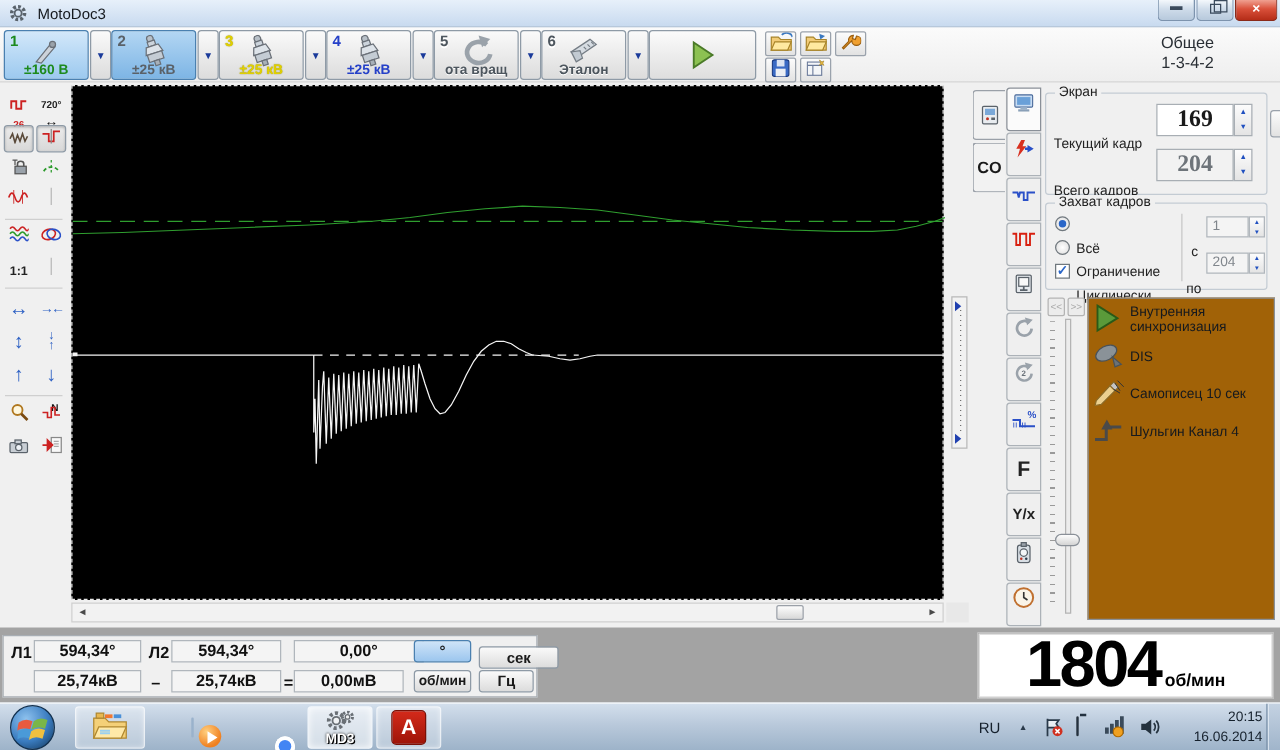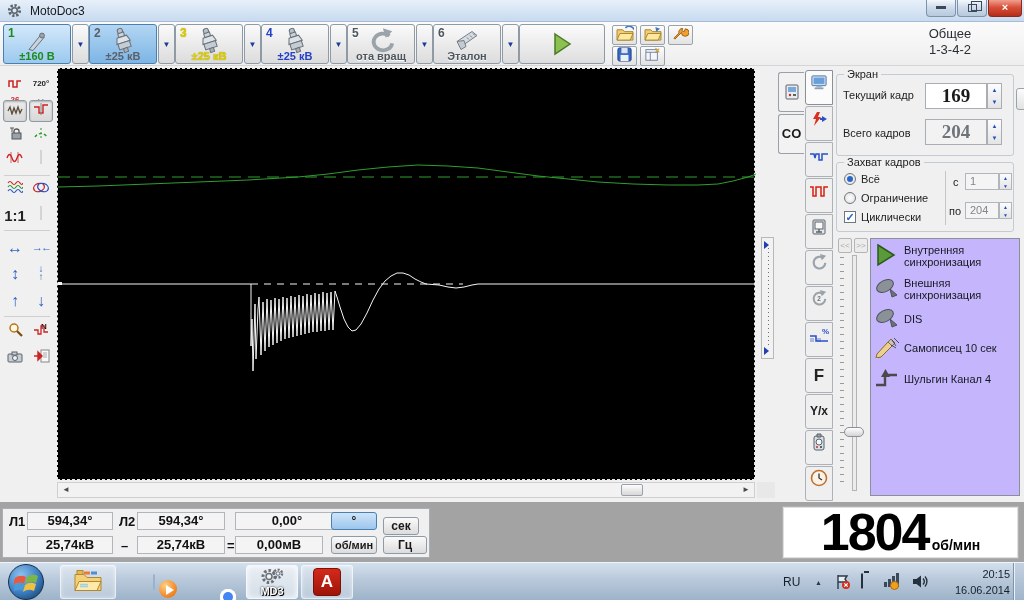--- a/index.html
+++ b/index.html
@@ -79,21 +79,21 @@
 
   
   .rightpanel { position:absolute; left:778px; top:0; width:246px; height:436px; }
   .otab { position:absolute; left:0; width:26px; height:40px; border:1px solid #9aa0a8; border-right:none;
     border-radius:3px 0 0 3px; background:#f2f2f2; text-align:center; }
   .itab { position:absolute; left:27px; width:28px; height:35px; border:1px solid #acb2b8; border-radius:3px 0 0 3px;
     background:#efefef; text-align:center; line-height:33px; }
   .itab.sel { background:#fbfbfb; border-color:#8a9098; }
   .group { position:absolute; border:1px solid #c3cbd3; border-radius:3px; }
   .gtitle { position:absolute; top:-7px; left:7px; background:#f0f0f0; padding:0 3px; font-size:11px; color:#222; }
-  .glabel { position:absolute; font-size:11px; color:#222; }
+  .glabel { position:absolute; font-size:11px; color:#222;margin-top:20px; }
   .field { position:absolute; height:26px; border:1px solid #a8aeb4; background:#fff; text-align:center;
     font-family:"Liberation Serif", serif; font-weight:bold; font-size:19px; line-height:24px; }
   .field.dis { background:#f2f2f2; color:#6e747a; }
   .spin { position:absolute; width:15px; height:26px; border:1px solid #a8aeb4; background:linear-gradient(#fcfcfc,#e4e4e4); font-size:6px; color:#2050c0; text-align:center; line-height:12px; }
   .spin div { height:12px; }
   .sfield { position:absolute; height:17px; width:34px; border:1px solid #b0b6bc; background:#f4f4f4; color:#80868c;
     font-size:11px; line-height:15px; padding-left:4px; }
   .sspin { position:absolute; width:13px; height:17px; border:1px solid #b0b6bc; background:linear-gradient(#fcfcfc,#e4e4e4);
     font-size:5px; color:#2050c0; text-align:center; line-height:8px; }
   .radio { position:absolute; width:12px; height:12px; border:1px solid #70787e; border-radius:50%; background:radial-gradient(#ffffff,#dcdcdc); }
@@ -102,21 +102,21 @@
   .vline { position:absolute; width:1px; background:#c6c6c6; }
 
   .navbtn { position:absolute; width:14px; height:15px; border:1px solid #b4b4b4; border-radius:2px; background:#ececec;
     color:#a8a8a8; font-size:8px; text-align:center; line-height:13px; }
   .slider { position:absolute; left:62px; top:189px; width:24px; height:236px; }
   .slider .ticks { position:absolute; left:0; top:2px; width:4px; height:230px;
     background:repeating-linear-gradient(#9a9a9a 0 1px, transparent 1px 7px); }
   .slider .track { position:absolute; left:12px; top:0; width:5px; height:236px; background:#ececec; border:1px solid #b4b4b4; }
   .slider .thumb { position:absolute; left:4px; top:172px; width:20px; height:10px; border:1px solid #8a9098;
     border-radius:5px; background:linear-gradient(#fdfdfd,#d4d4d4); }
-  .synclist { position:absolute; left:92px; top:172px; width:150px; height:258px; background:#c4b5fd; border:1px solid #8a9098; overflow:hidden; }
+  .synclist { position:absolute; left:92px; top:172px; width:150px; height:258px; background:#a16207; border:1px solid #8a9098; overflow:hidden; }
   .syncitem { position:relative; width:146px; margin:1px; padding:2px 2px 2px 32px; min-height:26px; display:flex; align-items:center; font-size:11px; line-height:12px; color:#15191e; }
   .syncitem .sicon { position:absolute; left:3px; top:50%; transform:translateY(-50%); }
   .syncitem.sel { background:linear-gradient(#fbfbfb,#e6e6e6); border:1px solid #c8c8c8; border-radius:2px; }
 
   
   .bottombar { position:absolute; left:0; top:502px; width:1024px; height:60px; background:#a3a3a3; }
   .measure { position:absolute; left:2px; top:6px; width:428px; height:50px; border:1px solid #a8aeb4; background:#f0f0f0; }
   .mlabel { position:absolute; font-size:13px; font-weight:bold; color:#111; }
   .mfield { position:absolute; height:18px; border:1px solid #b0b6bc; background:#f4f4f4; text-align:center;
     font-size:13px; font-weight:bold; line-height:16px; color:#111; }
@@ -349,21 +349,21 @@
               <path d="M1 3 q2-3 4 0 t4 0 t4 0 t3 0" fill="none" stroke="#cc2222" stroke-width="1.2"></path>
               <path d="M1 7 q2-3 4 0 t4 0 t4 0 t3 0" fill="none" stroke="#2a9a2a" stroke-width="1.2"></path>
               <path d="M1 11 q2-3 4 0 t4 0 t4 0 t3 0" fill="none" stroke="#2a50c8" stroke-width="1.2"></path>
             </svg></div>
         <div class="sb-cell c2"><svg width="18" height="13" viewBox="0 0 18 13">
               <ellipse cx="7" cy="6.5" rx="5.5" ry="4" fill="none" stroke="#cc2222" stroke-width="1.3" transform="rotate(-18 7 6.5)"></ellipse>
               <ellipse cx="11" cy="6.5" rx="5.5" ry="4" fill="none" stroke="#2a50c8" stroke-width="1.3" transform="rotate(18 11 6.5)"></ellipse>
             </svg></div>
       </div>
       <div class="sb-row" style="top:140px;">
-        <div class="sb-cell c1"><span class="smalltxt" style="font-size:15px">1:1</span></div>
+        <div class="sb-cell c1"><span class="smalltxt" style="font-size:10px">1:1</span></div>
         <div class="sb-cell c2"><svg width="2" height="14">
               <path d="M1 0 v14" stroke="#b8b8b8"></path>
             </svg></div>
       </div>
       <div class="sb-sep" style="top:164px;"></div>
       <div class="sb-row" style="top:171px;">
         <div class="sb-cell c1 bluearrow">↔</div>
         <div class="sb-cell c2 collapseh">→←</div>
       </div>
       <div class="sb-row" style="top:197px;">
@@ -536,27 +536,20 @@
         <div class="track"></div>
         <div class="thumb"></div>
       </div>
 
       <div class="synclist">
         <div class="syncitem" style="min-height:32px">
           <span class="sicon"><svg width="22" height="24" viewBox="0 0 22 24">
                 <path d="M3 2 L19 12 L3 22 Z" fill="#5a9a3a" stroke="#2a5a18" stroke-width="1.5"></path>
               </svg></span>
           <span>Внутренняя синхронизация</span>
-        </div>
-        <div class="syncitem" style="min-height:32px">
-          <span class="sicon"><svg width="24" height="20" viewBox="0 0 24 20">
-                <ellipse cx="10" cy="8" rx="9" ry="5.5" fill="#8a9298" stroke="#4a5258" transform="rotate(-28 10 8)"></ellipse>
-                <path d="M15 11 l7 6 -5 2z" fill="#6a7278" stroke="#4a5258"></path>
-              </svg></span>
-          <span>Внешняя синхронизация</span>
         </div>
         <div class="syncitem">
           <span class="sicon"><svg width="24" height="20" viewBox="0 0 24 20">
                 <ellipse cx="10" cy="8" rx="9" ry="5.5" fill="#8a9298" stroke="#4a5258" transform="rotate(-28 10 8)"></ellipse>
                 <path d="M15 11 l7 6 -5 2z" fill="#6a7278" stroke="#4a5258"></path>
               </svg></span>
           <span>DIS</span>
         </div>
         <div class="syncitem" style="min-height:30px">
           <span class="sicon"><svg width="26" height="22" viewBox="0 0 26 22">
@@ -578,21 +571,21 @@
   </div>
 
   <div class="bottombar">
     <div class="measure">
       <span class="mlabel" style="left:6px; top:5px;">Л1</span>
       <div class="mfield" style="left:24px; top:3px; width:86px;">594,34°</div>
       <span class="mlabel" style="left:116px; top:5px;">Л2</span>
       <div class="mfield" style="left:134px; top:3px; width:88px;">594,34°</div>
       <div class="mfield" style="left:232px; top:3px; width:104px;">0,00°</div>
       <div class="mbtn on" style="left:328px; top:3px; width:46px;">°</div>
-      <div class="mbtn" style="left:380px; top:8px; width:36px;">сек</div>
+      <div class="mbtn" style="left:380px; top:8px; width:64px;">сек</div>
       <div class="mfield" style="left:24px; top:27px; width:86px;">25,74кВ</div>
       <span class="mlabel" style="left:118px; top:29px;">–</span>
       <div class="mfield" style="left:134px; top:27px; width:88px;">25,74кВ</div>
       <span class="mlabel" style="left:224px; top:29px;">=</span>
       <div class="mfield" style="left:232px; top:27px; width:88px;">0,00мВ</div>
       <div class="mbtn" style="left:328px; top:27px; width:46px; font-size:11px;">об/мин</div>
       <div class="mbtn" style="left:380px; top:27px; width:44px;text-align:center;">Гц</div>
     </div>
     <div class="rpmbox">
       <span class="rpmval">1804</span>

